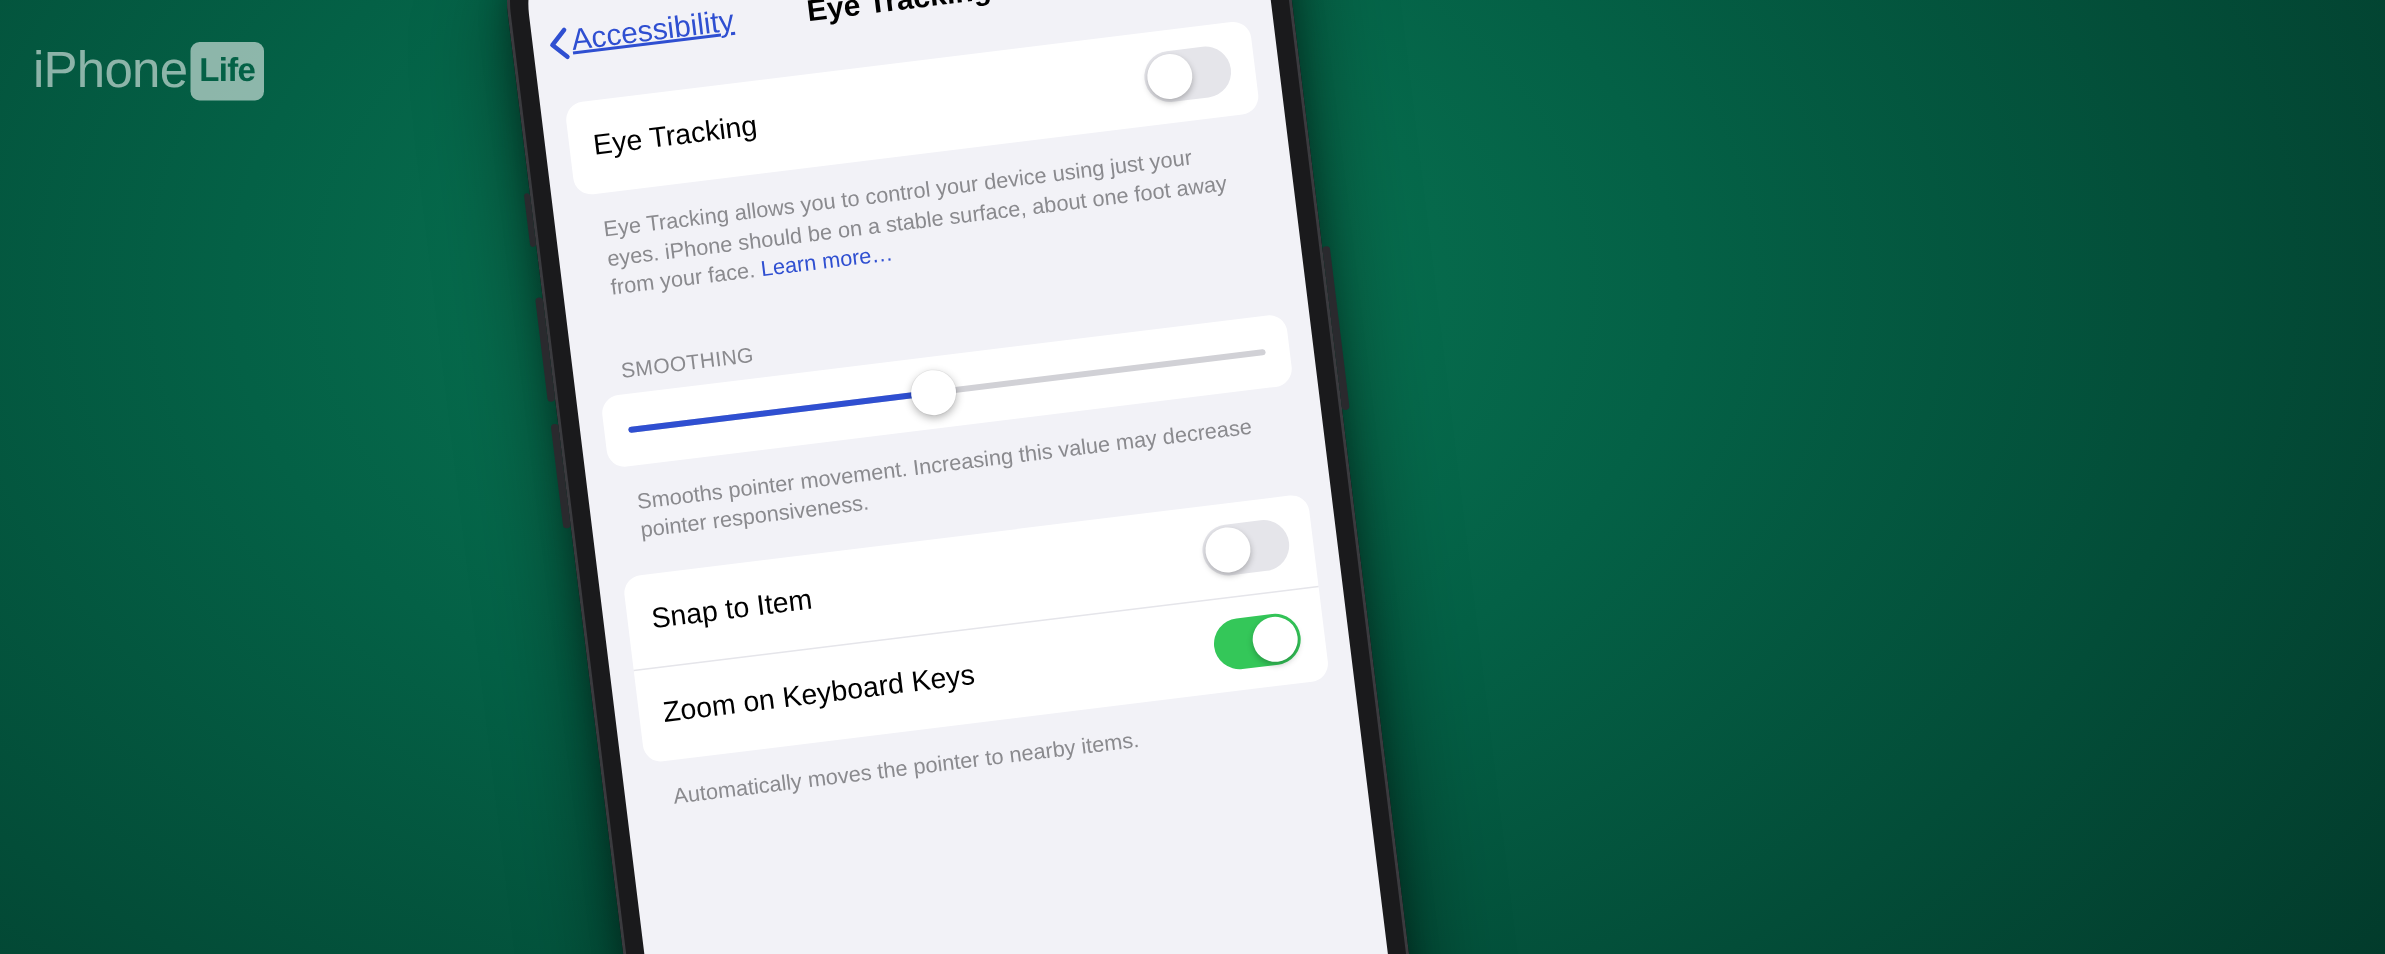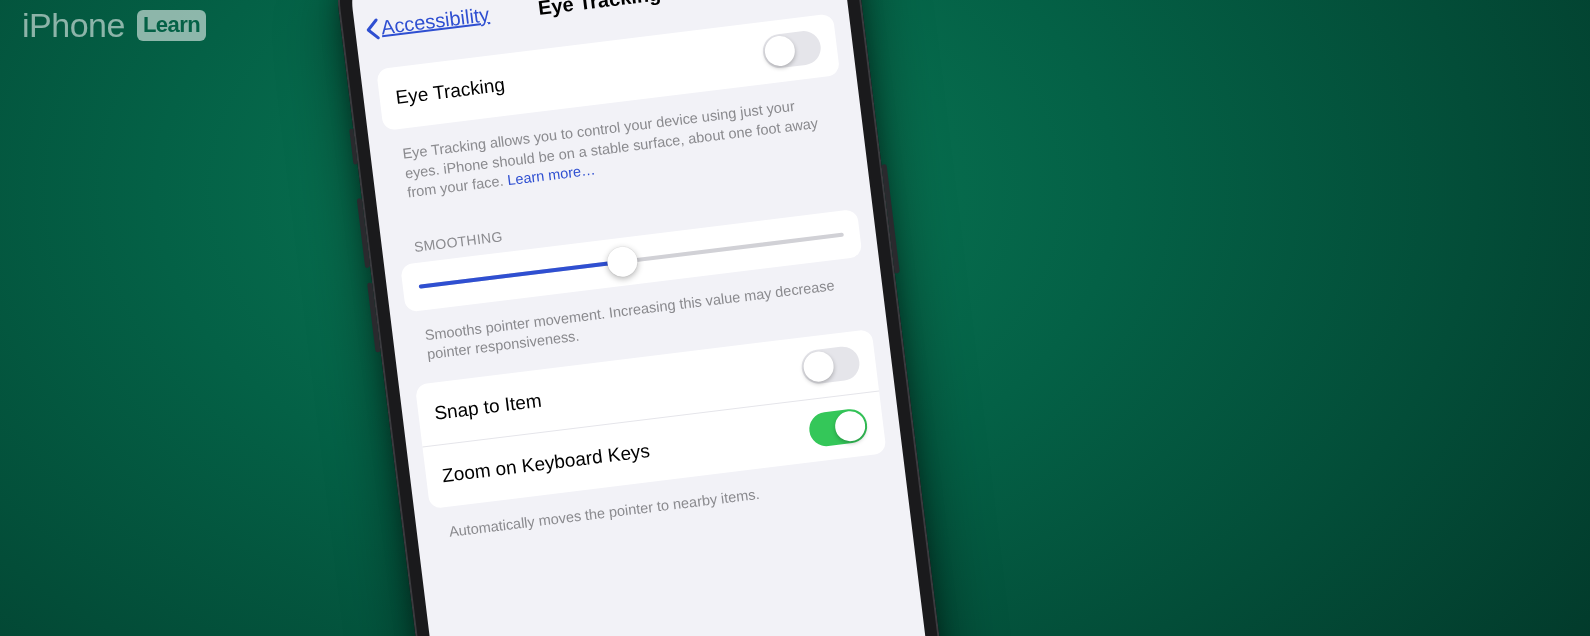--- a/index.html
+++ b/index.html
@@ -4,24 +4,24 @@
 <style>
   * { margin: 0; padding: 0; box-sizing: border-box; }
   html, body { width: 1590px; height: 636px; overflow: hidden; font-family: -apple-system, BlinkMacSystemFont, "Segoe UI", Helvetica, Arial, sans-serif; }
   .stage {
     width: 1590px; height: 636px;
     background: radial-gradient(ellipse 1200px 800px at 40% 30%, #0a7a56 0%, #046146 40%, #034d38 70%, #02392a 100%);
     position: relative;
   }
   
   .watermark {
-    position: absolute; top: 6px; left: 22px;
+    position: absolute; top: 28px; left: 22px;
     color: rgba(255,255,255,0.55);
     font-size: 34px; font-weight: 300;
-    display: flex; align-items: center; gap: 10px;
+    display: flex; gap: 0;
     letter-spacing: -0.5px;
   }
   .watermark .iphone-text { font-weight: 300; }
   .watermark .life-box {
     display: inline-flex; align-items: center; justify-content: center;
     background: rgba(255,255,255,0.55);
     border-radius: 6px;
     padding: 2px 6px 3px 6px;
     margin-left: 2px;
   }
@@ -153,21 +153,21 @@
   }
 </style>
 </head>
 <body>
 
 <div class="stage">
 
   <div class="watermark">
     <span class="iphone-text">iPhone</span>
     <span class="life-box">
-      <span>Learn</span>
+      <span>Life</span>
     </span>
   </div>
 
   <div class="phone-wrap">
     <div class="phone-frame">
       <div class="side-btn mute"></div>
       <div class="side-btn vol1"></div>
       <div class="side-btn vol2"></div>
       <div class="side-btn pwr"></div>
 

